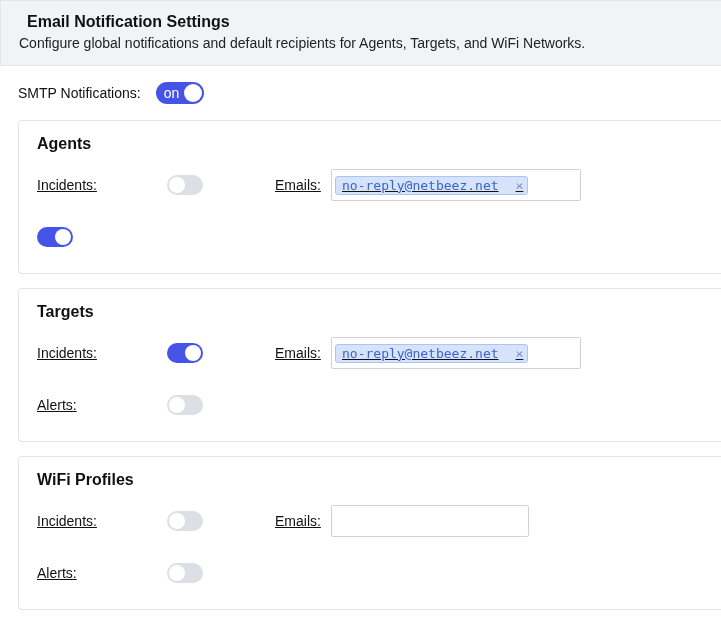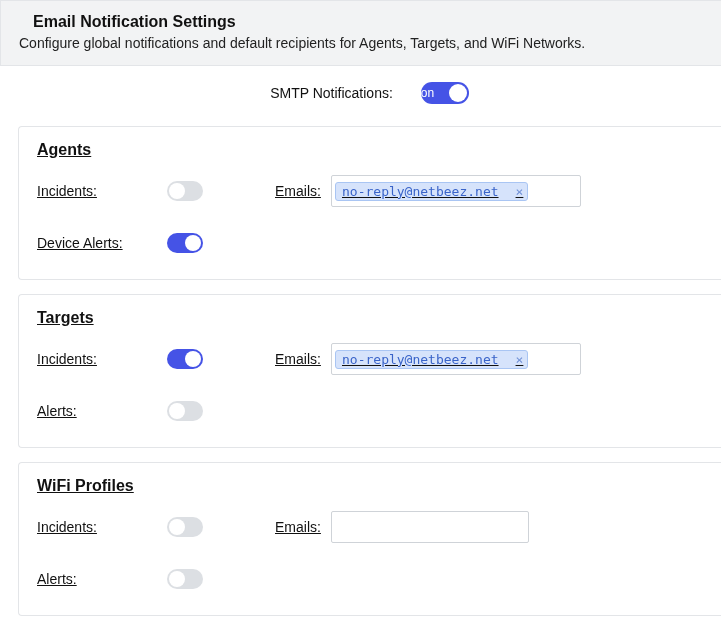--- a/index.html
+++ b/index.html
@@ -14,53 +14,53 @@
   }
   .header {
     background: #f2f3f4;
     border: 1px solid #e3e5e8;
     border-right: none;
     padding: 12px 18px 14px 18px;
   }
   .header-title {
     font-weight: 700;
     font-size: 16px;
-    margin: 0 0 4px 14px;
+    margin: 0 0 4px 8px;
   }
   .header-desc {
     color: #222;
     font-size: 14px;
   }
   .body {
     padding: 16px 0 0 18px;
   }
   .smtp-row {
     display: flex;
     align-items: center;
-    gap: 28px;
-    margin-bottom: 22px;
-    justify-content: center;
+    gap: 15px;
+    margin-bottom: 16px;
   }
   .smtp-label {
     font-size: 14px;
     color: #111;
   }
   .toggle-labeled {
     position: relative;
     width: 48px;
     height: 22px;
     border-radius: 11px;
     background: #4553e6;
     display: inline-flex;
     align-items: center;
     cursor: pointer;
   }
   .toggle-labeled .tl-text {
     color: #fff;
-    font-size: 12px;
+    font-size: 14px;
+    padding-left: 8px;
     line-height: 1;
   }
   .toggle-labeled .tl-knob {
     position: absolute;
     right: 2px;
     top: 2px;
     width: 18px;
     height: 18px;
     background: #fff;
     border-radius: 50%;
@@ -69,21 +69,20 @@
     border: 1px solid #e3e5e8;
     border-right: none;
     border-radius: 4px 0 0 4px;
     padding: 14px 20px 18px 18px;
     margin-bottom: 14px;
   }
   .section-title {
     font-weight: 700;
     font-size: 16px;
     margin: 0 0 14px 0;
-    text-decoration: underline;
   }
   .row {
     display: flex;
     align-items: center;
     min-height: 36px;
     margin-bottom: 16px;
     text-decoration: underline;
   }
   .row:last-child { margin-bottom: 0; }
   .row-label {
@@ -199,21 +198,20 @@
       <span class="email-input-wrap">
         <span class="email-tag">
           <span>no-reply@netbeez.net</span>
           <span class="x">×</span>
         </span>
         <input class="email-text-input" type="text" style="">
       </span>
     </div>
 
     <div class="row">
-      <span class="row-label">Device Alerts:</span>
       <span class="row-toggle">
         <span class="toggle on">
           <span class="knob"></span>
         </span>
       </span>
     </div>
   </div>
 
   <div class="section">
     <div class="section-title">Targets</div>

